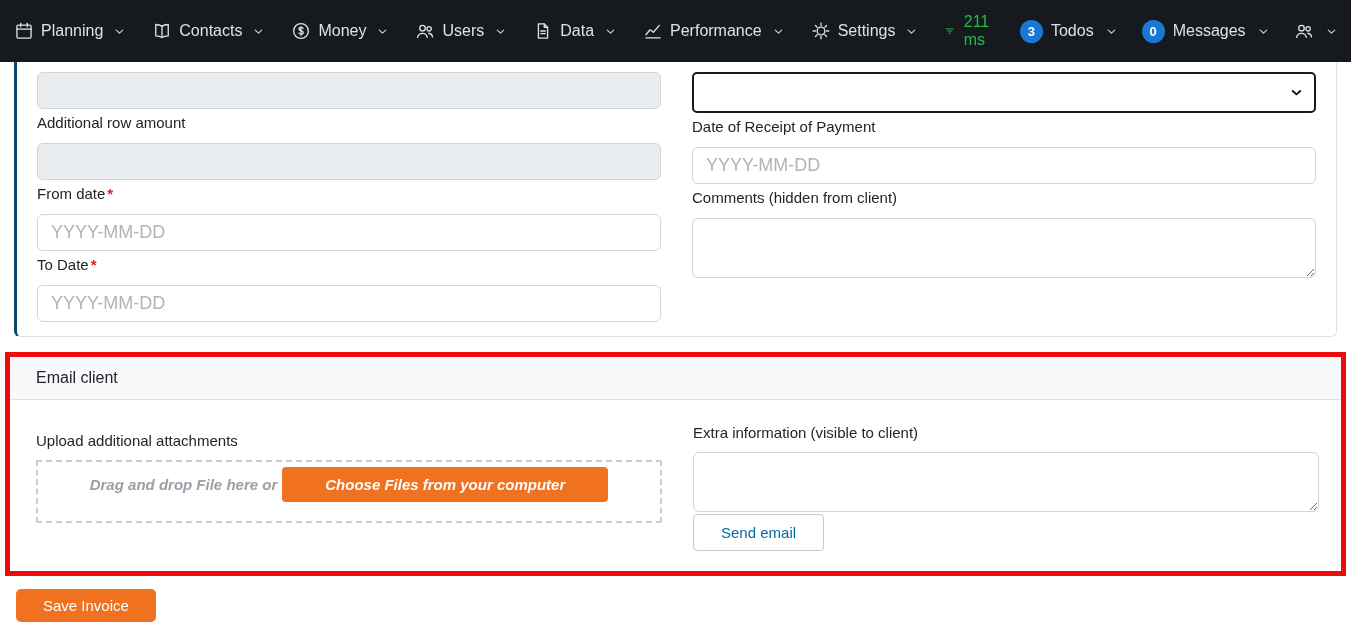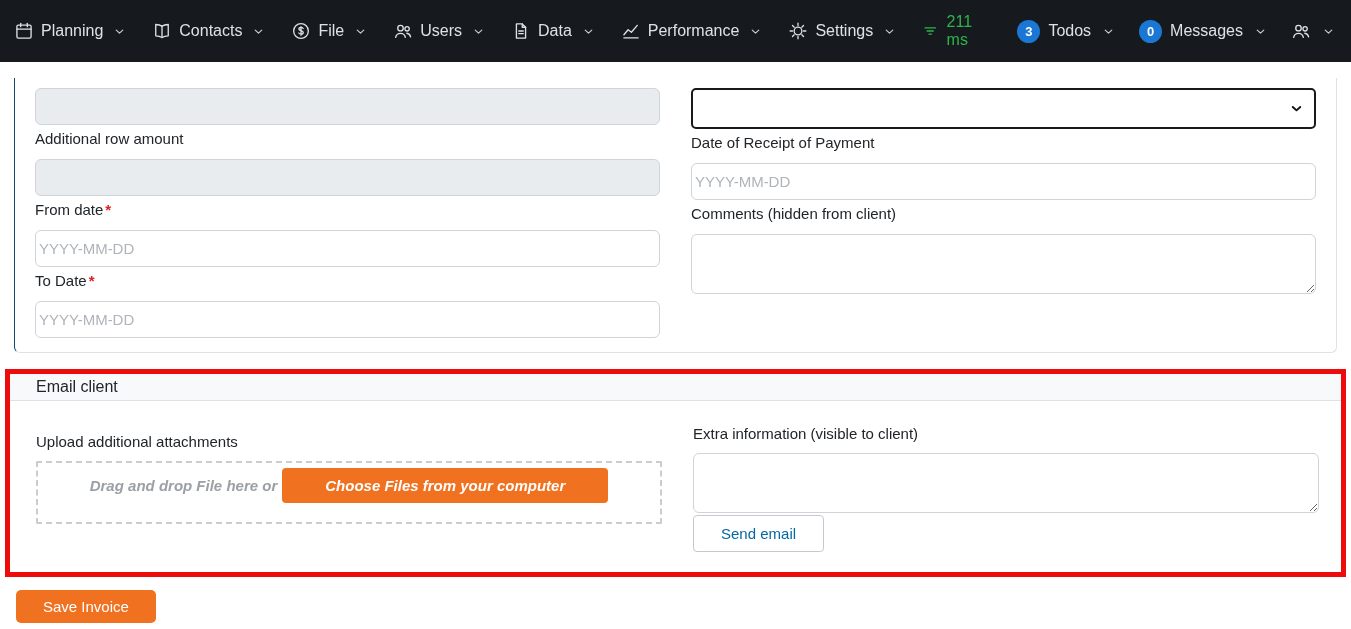--- a/index.html
+++ b/index.html
@@ -38,44 +38,44 @@
     width: 23px; height: 23px; border-radius: 50%;
     background: #1a78d4; color: #fff;
     font-size: 13px; font-weight: bold;
     display: flex; align-items: center; justify-content: center;
     flex: none;
   }
   .nav-drop { display: flex; align-items: center; gap: 8px; color: #dee1e5; font-size: 16px; cursor: pointer; }
 
   
   .panel {
-    margin: 16px 14px;
-    border-left: 1px solid #0c4a6e;
+    margin: 0 14px;
+    border-left: 3px solid #0c4a6e;
     border-right: 1px solid #dee2e6;
     border-bottom: 1px solid #dee2e6;
     border-radius: 0 0 6px 6px;
     padding: 10px 20px 14px 20px;
   }
   .form-grid { display: grid; grid-template-columns: 1fr 1fr; column-gap: 31px; }
   .field-label {
     display: block;
     font-size: 15px;
     line-height: 18px;
     color: #212529;
     margin: 5px 0 11px 0;
   }
   .req { color: #e02020; font-weight: bold; margin-left: 2px; }
   .txt-input, .txt-area, .sel {
     width: 100%;
     border: 1px solid #ced4da;
     border-radius: 6px;
     font-family: "Liberation Sans", sans-serif;
-    font-size: 15px;
+    font-size: 18px;
     color: #b91c1c;
-    padding: 8px 3px;
+    padding: 8px 13px;
     background: #fff;
     outline: none;
   }
   .txt-input { height: 37px; }
   .txt-input::placeholder, .txt-area::placeholder { color: #aeb4ba; }
   .txt-input:disabled { background: #e9ecef; border-color: #ced4da; }
   .txt-area { height: 60px; resize: both; display: block; }
   .select-wrap { position: relative; }
   .sel {
     height: 41px;
@@ -92,21 +92,21 @@
   }
 
   
   .email-section {
     margin: 15px 5px 0 5px;
     border: 5px solid #ee0b0b;
   }
   .email-header {
     background: #f8f9fa;
     border-bottom: 1px solid #dee2e6;
-    padding: 4px 26px;
+    padding: 12px 26px;
     font-size: 16px;
     color: #212529;
   }
   .email-body {
     background: #fff;
     padding: 24px 22px 20px 26px;
     display: grid;
     grid-template-columns: 1fr 1fr;
     column-gap: 31px;
   }
@@ -199,21 +199,21 @@
       <svg class="chev" viewBox="0 0 24 24">
           <path d="M6 9.5l6 5.5 6-5.5"></path>
         </svg>
     </div>
 
     <div class="nav-item">
       <svg class="icon" viewBox="0 0 24 24">
           <circle cx="12" cy="12" r="8.8"></circle>
           <path d="M12 6.8v10.4M14.6 9c-.6-.9-1.5-1.4-2.6-1.4-1.4 0-2.5.8-2.5 1.9s1 1.7 2.5 2.1c1.5.4 2.7 1 2.7 2.2 0 1.2-1.2 2-2.7 2-1.1 0-2.1-.5-2.7-1.4"></path>
         </svg>
-      <span>File</span>
+      <span>Money</span>
       <svg class="chev" viewBox="0 0 24 24">
           <path d="M6 9.5l6 5.5 6-5.5"></path>
         </svg>
     </div>
 
     <div class="nav-item">
       <svg class="icon" viewBox="0 0 24 24">
           <circle cx="9" cy="8.6" r="3.3"></circle>
           <path d="M3.2 19.6c.6-3 2.9-4.8 5.8-4.8s5.2 1.8 5.8 4.8"></path>
           <circle cx="16.9" cy="9.4" r="2.6"></circle>

